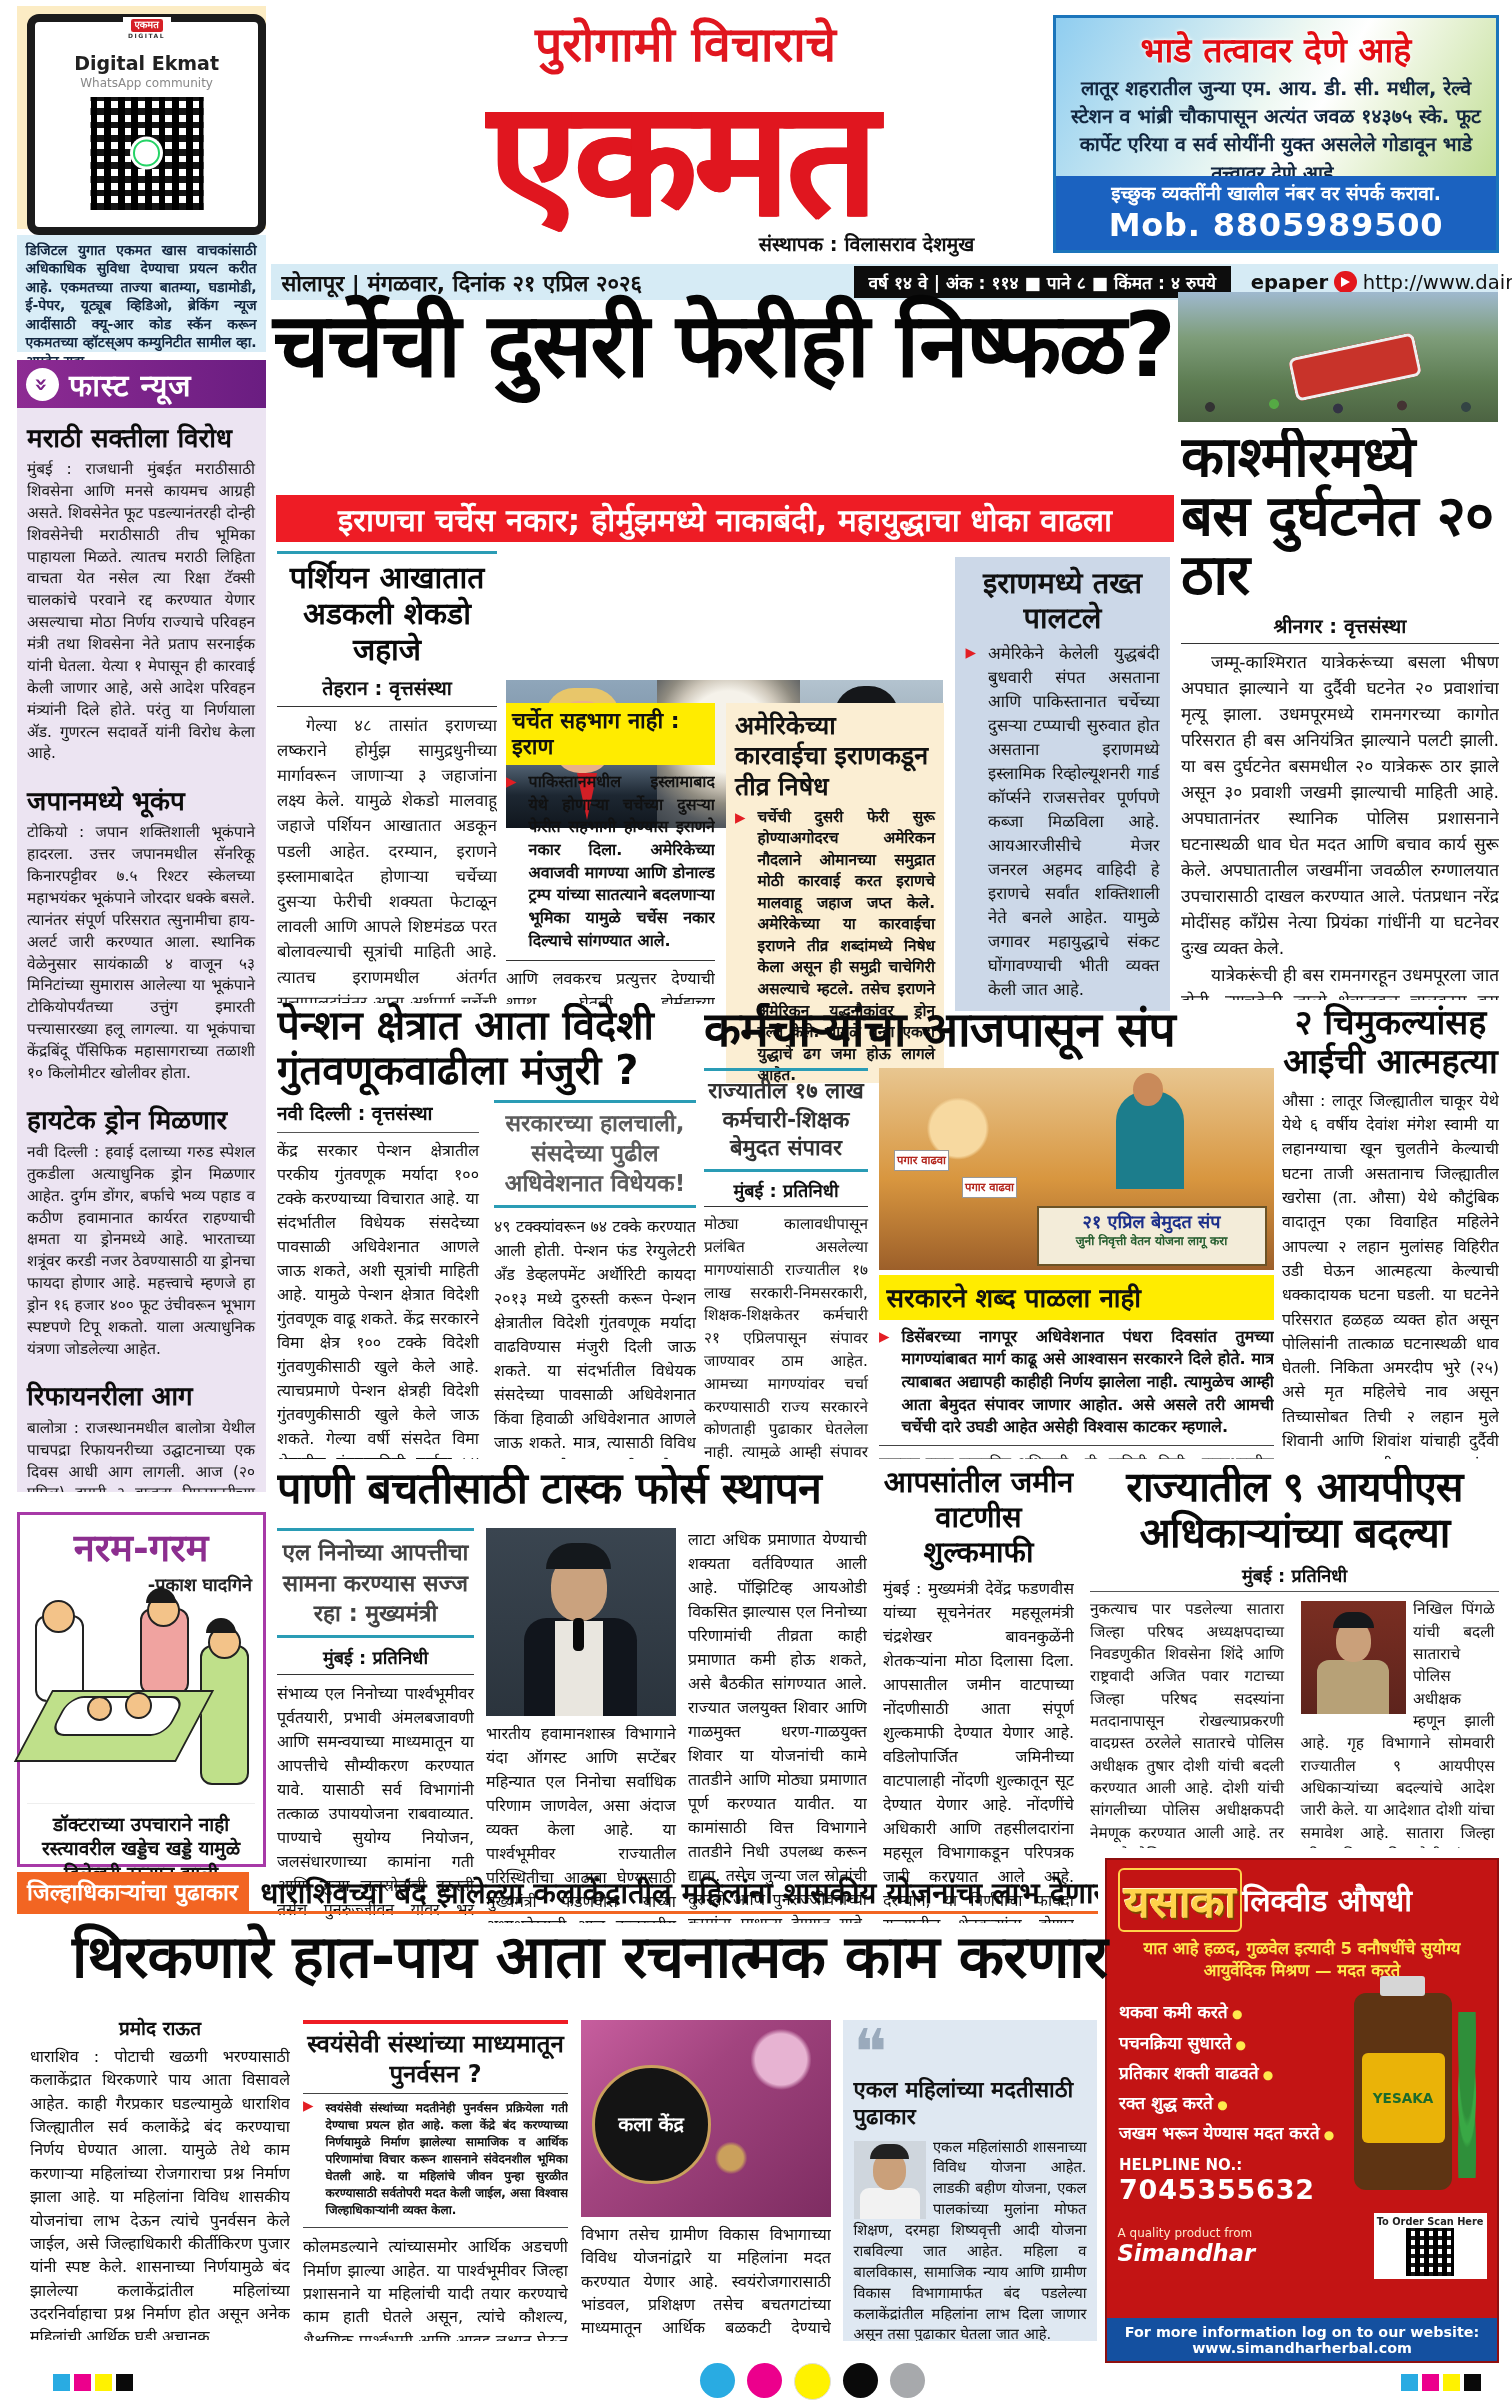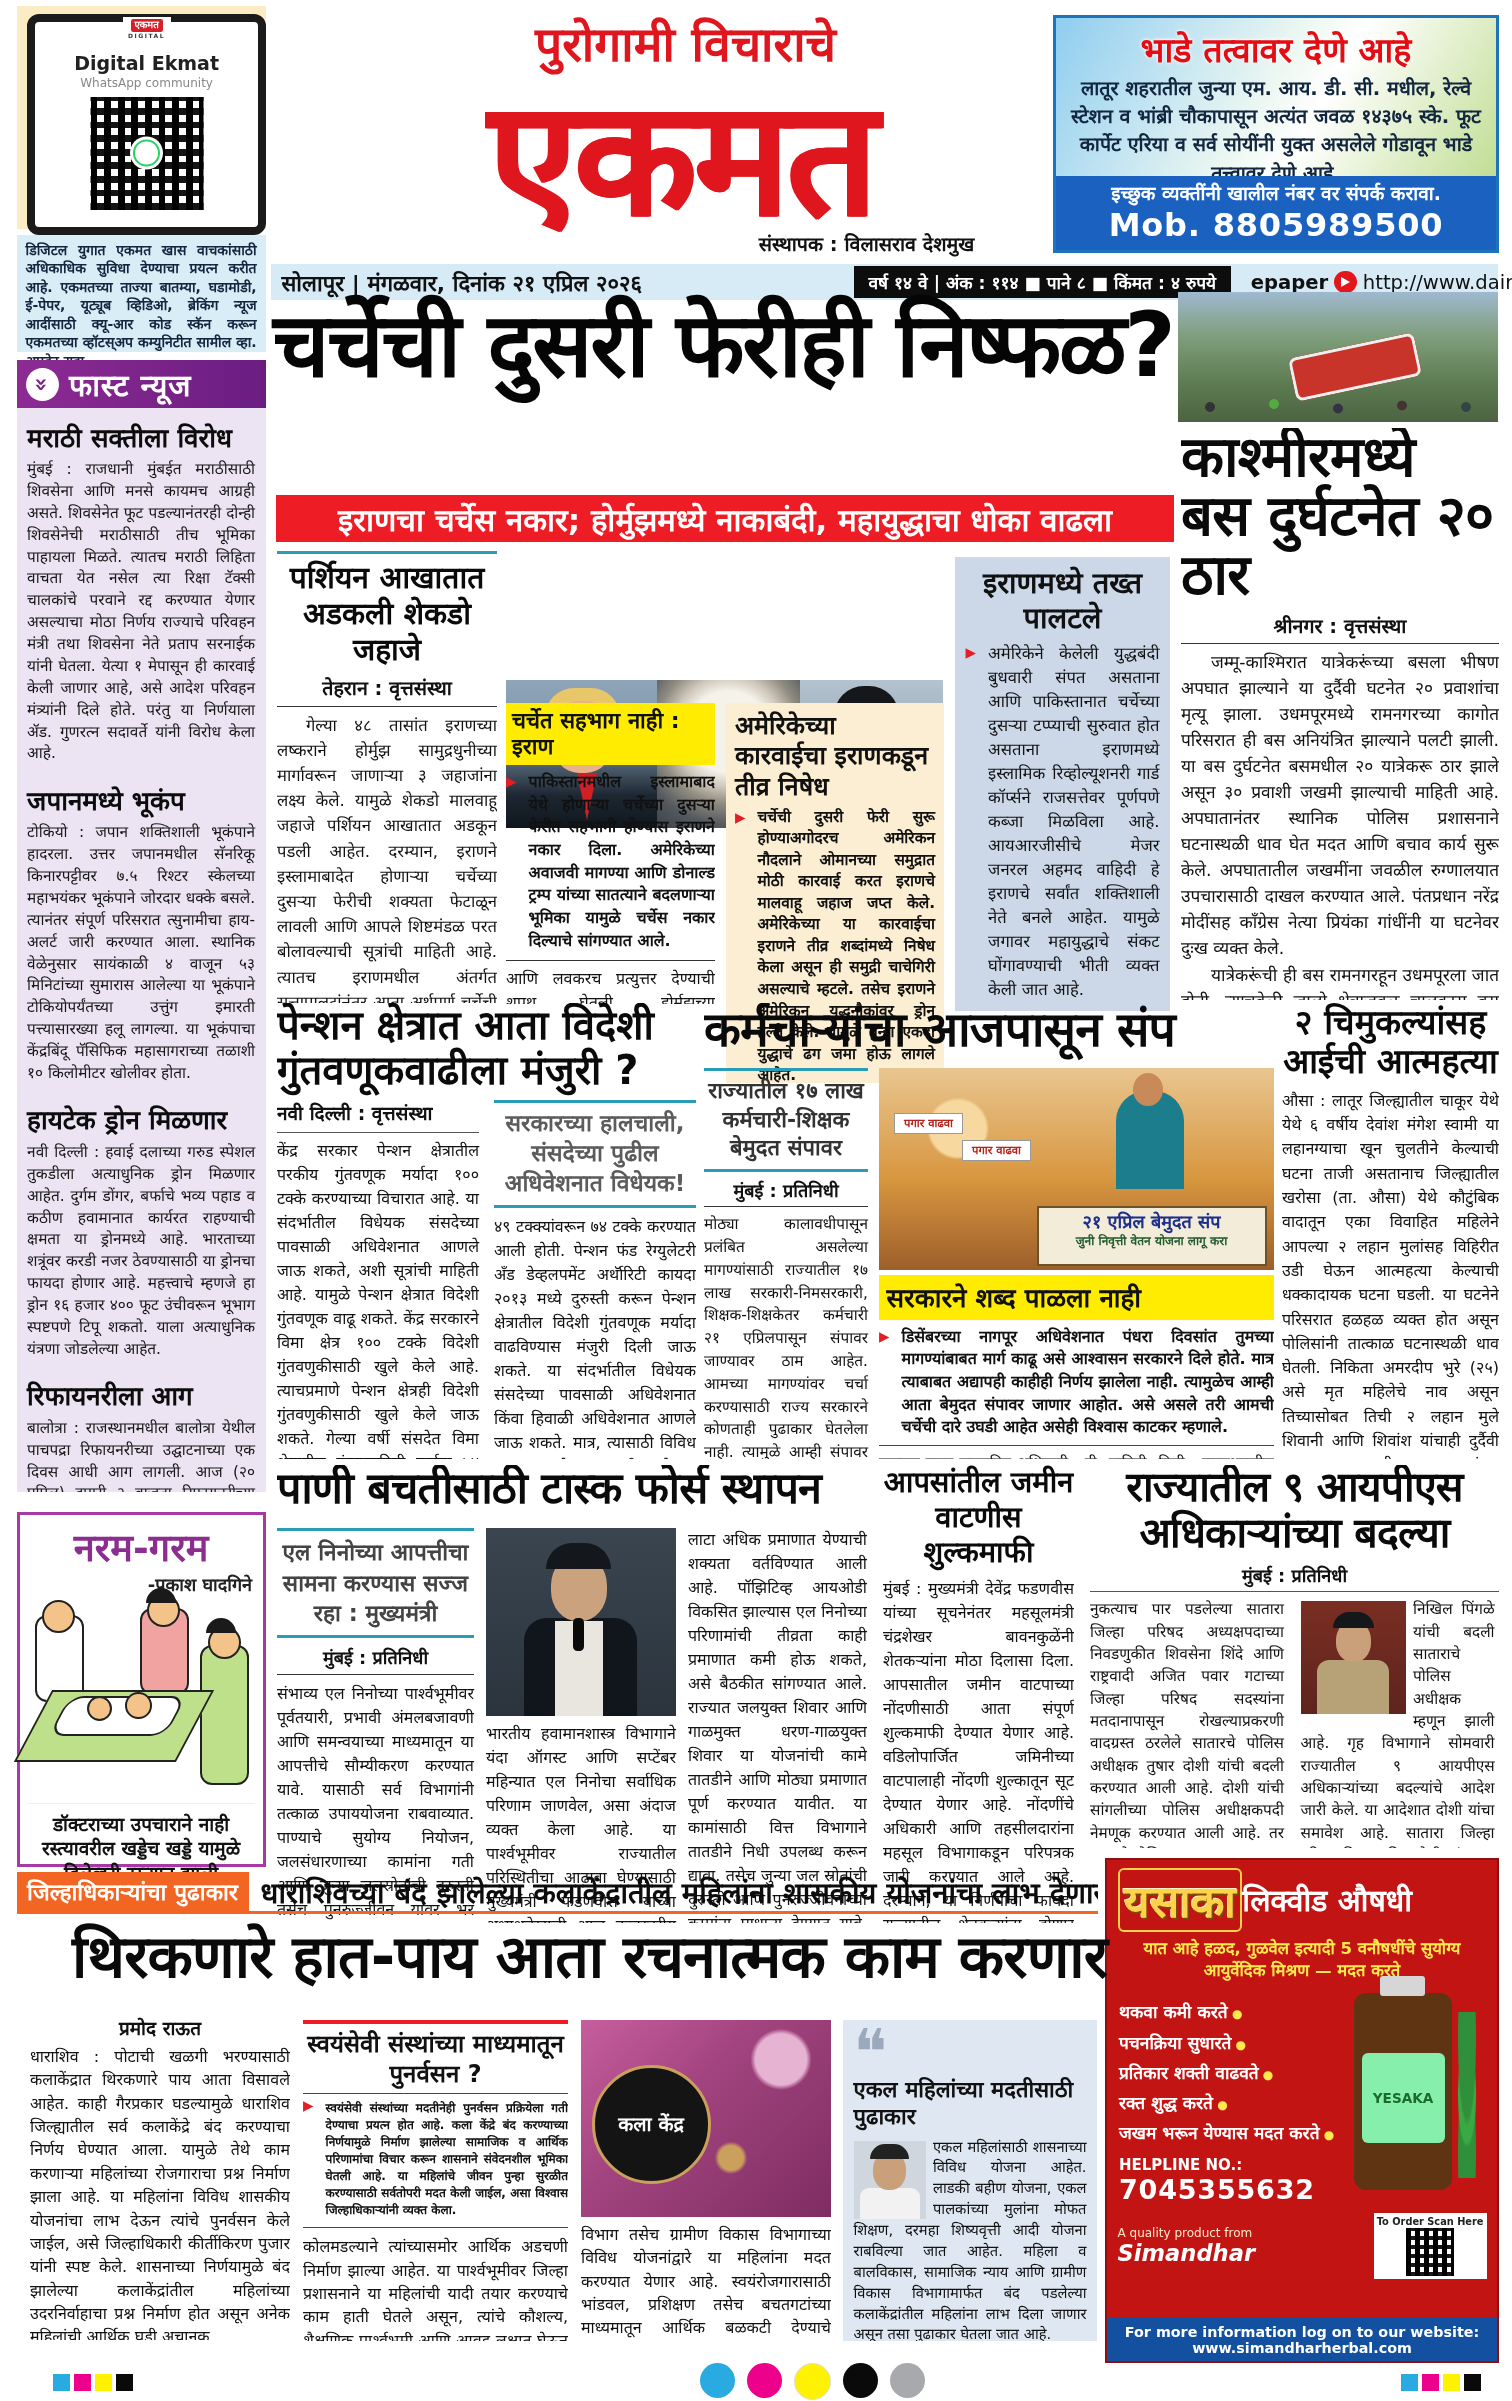--- a/index.html
+++ b/index.html
@@ -146,21 +146,21 @@
   .strike-box{border-top:3px solid #2a9cb5;border-bottom:3px solid #2a9cb5;color:#333;
      font-size:22px;font-weight:800;text-align:center;line-height:1.3;padding:6px 0;}
   .strike-by{font-size:18px;margin:6px 0;}
   .strike-b1{font-size:15.4px;line-height:1.48;}
   .strike-right{position:absolute;left:175px;top:65px;width:395px;}
   .protest{height:202px;position:relative;background:
      radial-gradient(circle at 20% 30%,#f7d9a0 0 8%,transparent 9%),
      radial-gradient(circle at 70% 20%,#f0b46a 0 6%,transparent 7%),
      linear-gradient(180deg,#e8c690 0%,#d8963f 55%,#9c5f2a 100%);}
   .placard{position:absolute;background:#fff;color:#b3261e;font-weight:800;font-size:11.3px;
-     padding:3px 9px;text-align:center;line-height:1.15;border:0.8px solid #999;}
+     padding:3px 2px;text-align:center;line-height:1.15;border:0.8px solid #999;margin-top:37px;}
   .sari-speaker{position:absolute;right:90px;top:22.6px;width:68px;height:98px;background:#1c7d8c;
      border-radius:30px 30px 0 0;}
   .sari-head{position:absolute;right:111px;top:4.5px;width:30px;height:33px;background:#c98a5a;border-radius:50%;}
   .podium{position:absolute;right:7.5px;bottom:4.5px;width:226px;height:56px;background:#f3ecd9;
      border:2.3px solid #6b5327;color:#1c2f8a;font-weight:800;text-align:center;}
   .podium .l1{font-size:18px;line-height:1.2;margin-top:3px;}
   .podium .l2{font-size:12px;color:#245c2e;}
   .strike-ybar{background:#ffec00;font-size:26px;font-weight:800;padding:4.5px 7.5px;margin-top:4.5px;}
   .strike-yb{font-size:16px;font-weight:600;line-height:1.42;margin-top:6px;}
   .strike-b2{font-size:15.4px;line-height:1.45;columns:2;column-gap:16.6px;margin-top:6px;
@@ -202,21 +202,21 @@
      border:2.3px solid #8e0f0f;}
   .ys-row{display:flex;align-items:center;justify-content:flex-start;padding:7.5px 10.5px 0 10.5px;}
   .ys-brand{font-size:44px;font-weight:800;color:#ffd24a;text-shadow:1.5px 1.5px 0 #7a4a00,-0.8px -0.8px 0 #fff3c4;
      background:linear-gradient(180deg,#fff 0%,#ffe9b0 100%);-webkit-background-clip:text;padding:0 4.5px;
      border:2.3px solid #ffd24a;border-radius:6px;}
   .ys-type{font-size:30px;font-weight:800;color:#fff;}
   .ys-tag{color:#ffe94d;font-size:16.6px;font-weight:700;text-align:center;line-height:1.35;padding:6px 13.6px 0 13.6px;}
   .ys-mid{position:relative;height:226px;}
   .bottle{position:absolute;right:45px;top:10.5px;width:98px;height:197px;background:#5e3413;border-radius:12px;}
   .bottle-cap{position:absolute;left:26px;top:-16.6px;width:45px;height:19.6px;background:#d6d6d6;border-radius:3px;}
-  .bottle-label{position:absolute;left:7.5px;top:60px;width:83px;height:90px;background:#86efac;border-radius:6px;
+  .bottle-label{position:absolute;left:7.5px;top:60px;width:83px;height:90px;background:#eab308;border-radius:6px;
      display:flex;align-items:center;justify-content:center;font-size:13.6px;font-weight:800;color:#1c6b2c;}
   .leaves{position:absolute;right:15px;top:30px;width:30px;height:166px;
      background:radial-gradient(ellipse at 50% 15%,#2f8f3a 0 40%,transparent 45%),
         radial-gradient(ellipse at 50% 50%,#39a845 0 40%,transparent 45%),
         radial-gradient(ellipse at 50% 85%,#2f8f3a 0 40%,transparent 45%);}
   .ys-benefits{position:absolute;left:12px;top:15px;width:226px;color:#fff;font-size:17.3px;font-weight:700;
      line-height:1.75;list-style:none;margin:0;padding:0;}
   .ys-benefits li::after{content:" ●";color:#ffe94d;font-size:12px;}
   .ys-help{position:absolute;left:12px;bottom:3px;color:#fff;}
   .ys-help .lab{font-size:15px;font-weight:700;}

